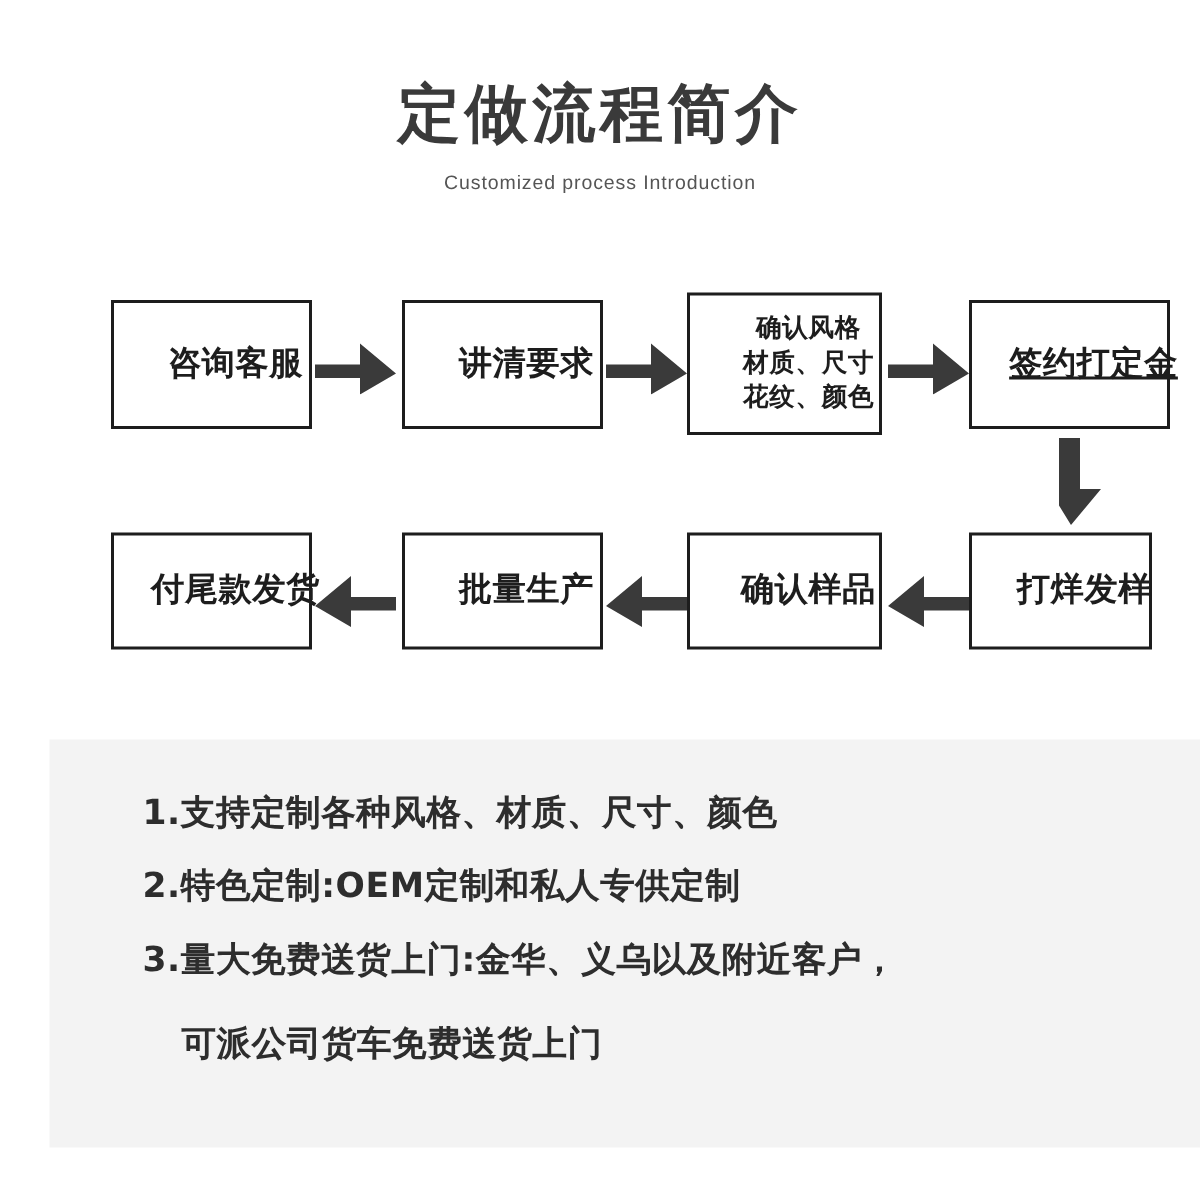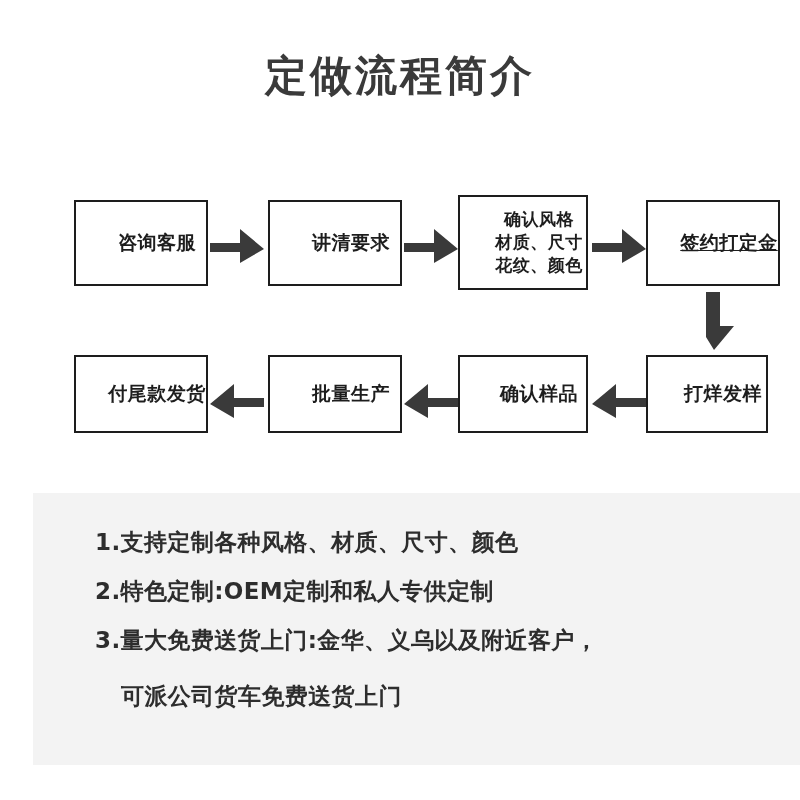--- a/index.html
+++ b/index.html
@@ -55,21 +55,21 @@
     box-sizing: border-box;
     display: flex;
     flex-direction: column;
     align-items: center;
     justify-content: center;
     color: #1d1d1d;
     font-family: "DejaVu Sans", "Liberation Sans", sans-serif;
     padding-left: 32px;
   }
   .node .line {
-    font-size: 19px;
+    font-size: 22px;
     font-weight: 700;
     line-height: 1.32;
     white-space: nowrap;
     letter-spacing: 0.5px;
   }
   .node.multi .line {
     font-size: 17px;
     line-height: 1.36;
   }
 
@@ -127,20 +127,21 @@
   .note-cont {
     padding-left: 26px;
     margin-top: 33px;
   }
 </style>
 </head>
 <body>
 
 <div class="header">
   <div class="page-title">定做流程简介</div>
+  <div class="page-subtitle">Customized process Introduction</div>
 </div>
 
 <div class="flow">
 
   <div class="node" id="n1">
     <span class="line">咨询客服</span>
   </div>
 
   <div class="node" id="n2">
     <span class="line">讲清要求</span>

